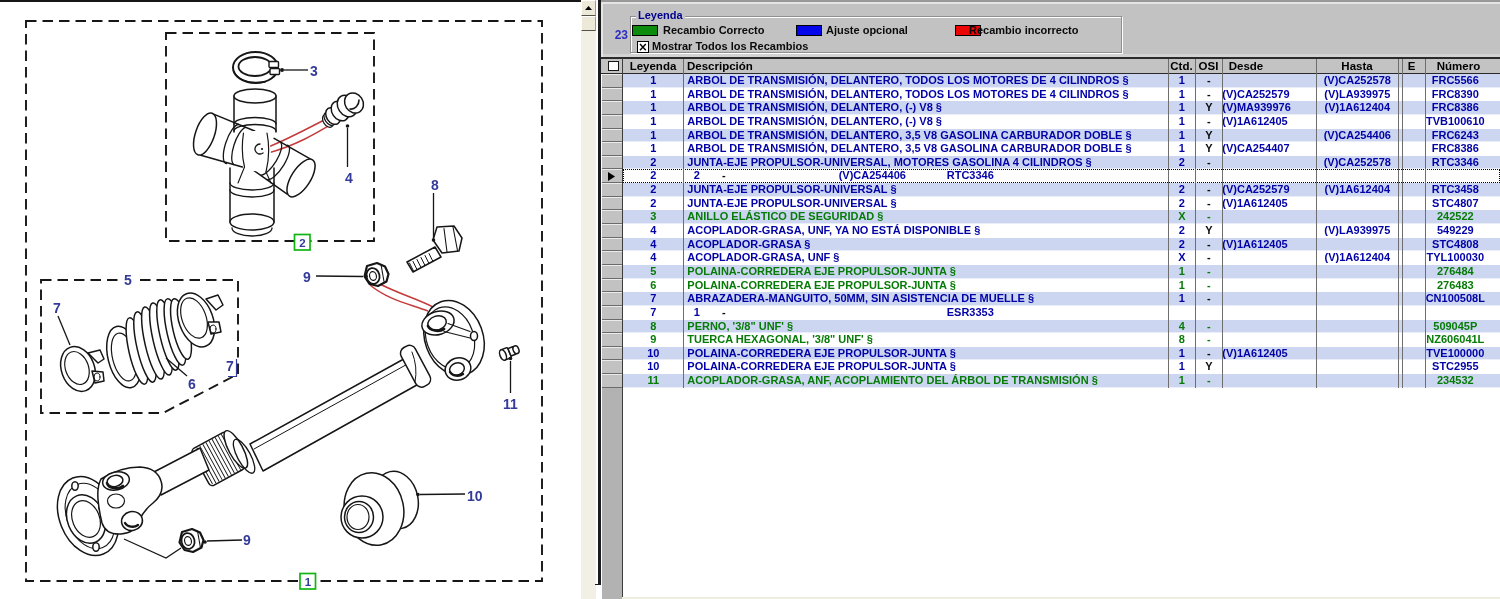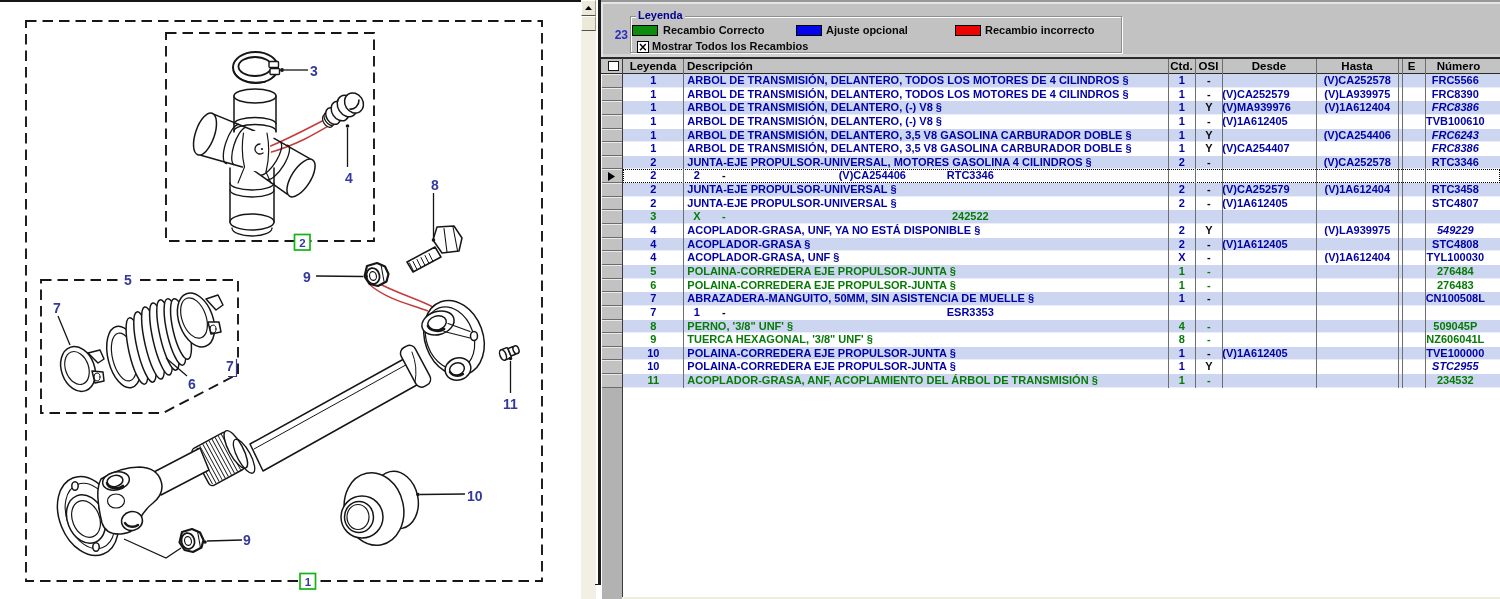--- a/index.html
+++ b/index.html
@@ -17,21 +17,21 @@
 #lbh{left:0;top:2px;width:899px;height:2px;background:#e5e5e5}
 #lbl{left:0;top:2px;width:2px;height:55px;background:#e5e5e5}
 #n23{left:3px;top:28px;width:24px;color:#2d2dc4;font:bold 12px "Liberation Sans";text-align:right}
 #gbox{left:29px;top:16px;width:492px;height:37px;border:1px solid #8f8f8f;box-shadow:1px 1px 0 #fff,inset 1px 1px 0 #fff}
 #gbl{left:35px;top:10px;background:#c2c2c2;color:#00008f;font:bold 11px "Liberation Sans";padding:0 2px;line-height:11px}
 .sw{top:24.5px;width:26px;height:11px;border:1px solid #000}
 #sw1{left:31px;background:#0c8c0c}
 #sw2{left:195px;background:#0505ec}
 #sw3{left:354px;background:#eb0404}
 .lt{top:24px;height:12px;color:#0a0a0a;font:bold 11px/12px "Liberation Sans"}
-#lt1{left:62px}#lt2{left:225px}#lt3{left:384px}
+#lt1{left:62px}#lt2{left:225px}#lt3{left:368px}
 #cb{left:36px;top:40.5px;width:12px;height:12px;background:#fff;border:1.4px solid #000}
 #cbx{left:36px;top:40.5px;width:12px;height:12px}
 #mt{left:51px;top:40px;height:12px;color:#0a0a0a;font:bold 11px/12px "Liberation Sans"}
 #ghl{left:0;top:57.4px;width:899px;height:1.3px;background:#2a2a2a}
 #ghd{left:0;top:72.8px;width:899px;height:1.4px;background:#2a2a2a}
 #gh{left:0;top:58.7px;width:899px;height:14.1px;background:#c3c3c3}
 .hc{position:absolute;top:60px;height:12px;color:#000;font:bold 11.5px/12px "Liberation Sans"}
 #selh{left:1px;top:58.7px;width:20px;height:14.1px;background:#c3c3c3}
 #hcb{left:6.5px;top:61px;width:11px;height:10px;background:#fff;border:1.3px solid #151515}
 #selstrip{left:1px;top:74px;width:20px;height:525px;background:#b2b2b2}
@@ -47,21 +47,21 @@
 .cl{width:60px;text-align:center}
 .cd{width:485px;padding-left:4px;overflow:visible}
 .cc{width:27px;text-align:center}
 .osi{width:27px;text-align:center}
 .k{color:#0a0a0a}
 .gt{color:#077b07}
 .cds{width:94px;}
 .ch{width:82px;text-align:center}
 .ce{width:27px}
 .cn{width:60px;text-align:center}
-.it{font-style:italic}
+.it{}
 .vl{position:absolute;top:58.7px;width:1px;height:329.4px;background:#6e6e6e}
 #bline{left:21px;top:596.5px;width:878px;height:2.5px;background:#efeddc}
 </style></head>
 <body>
 <div id="root">
   <div id="left" class="a"><svg width="581" height="599" viewBox="0 0 581 599">
 <line x1="0" y1="1" x2="581" y2="1" stroke="#161616" stroke-width="2"></line>
 <g fill="none" stroke="#161616" stroke-width="1.9">
 <rect x="26" y="21" width="516" height="560" stroke-dasharray="10.5 6"></rect>
 <rect x="166" y="33" width="208" height="208" stroke-dasharray="10.5 6"></rect>
@@ -399,21 +399,21 @@
 <div class="sc"></div>
 <div class="sc"></div>
 <div class="sc"></div>
 <div class="sc"></div>
     </div>
     <div id="selr" class="a"></div>
     <div class="hc" style="left:22px;width:60px;text-align:center">Leyenda</div>
     <div class="hc" style="left:86px">Descripción</div>
     <div class="hc" style="left:567px;width:27px;text-align:center">Ctd.</div>
     <div class="hc" style="left:594px;width:27px;text-align:center">OSI</div>
-    <div class="hc" style="left:621px;width:94px;text-align:center">Desde</div>
+    <div class="hc" style="left:598px;width:94px;text-align:center">Desde</div>
     <div class="hc" style="left:715px;width:82px;text-align:center">Hasta</div>
     <div class="hc" style="left:797px;width:27px;text-align:center">E</div>
     <div class="hc" style="left:824px;width:67px;text-align:center">Número</div>
     <div id="rows" class="a">
 <div class="r b">
           <div class="cl">1</div>
           <div class="cd">ARBOL DE TRANSMISIÓN, DELANTERO, TODOS LOS MOTORES DE 4 CILINDROS §</div>
           <div class="cc">1</div>
           <div class="osi k">-</div>
           <div class="cds"></div>
@@ -505,20 +505,21 @@
           <div class="cd">JUNTA-EJE PROPULSOR-UNIVERSAL §</div>
           <div class="cc">2</div>
           <div class="osi k">-</div>
           <div class="cds">(V)1A612405</div>
           <div class="ch"></div>
           <div class="ce"></div>
           <div class="cn">STC4807</div>
         </div>
 <div class="r b g">
           <div class="cl">3</div>
+          <div class="cd">ANILLO ELÁSTICO DE SEGURIDAD §</div>
           <div class="cc">X</div>
           <div class="osi gt">-</div>
           <div class="cds"></div>
           <div class="ch"></div>
           <div class="ce"></div>
           <div class="cn">242522</div>
         </div>
 <div class="r w">
           <div class="cl">4</div>
           <div class="cd">ACOPLADOR-GRASA, UNF, YA NO ESTÁ DISPONIBLE §</div>

